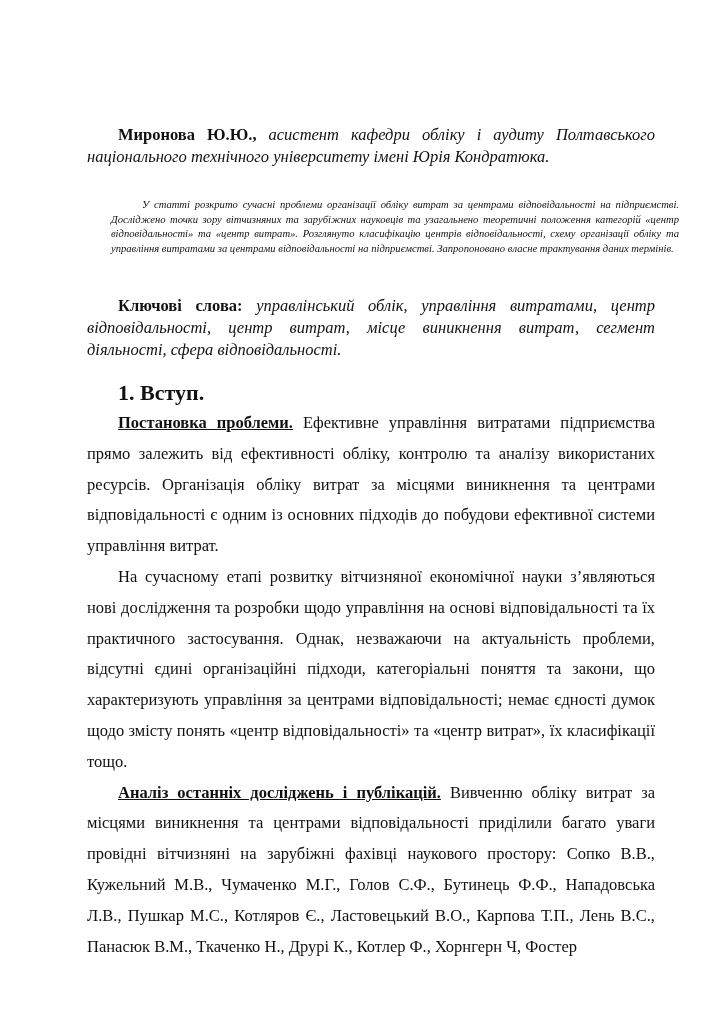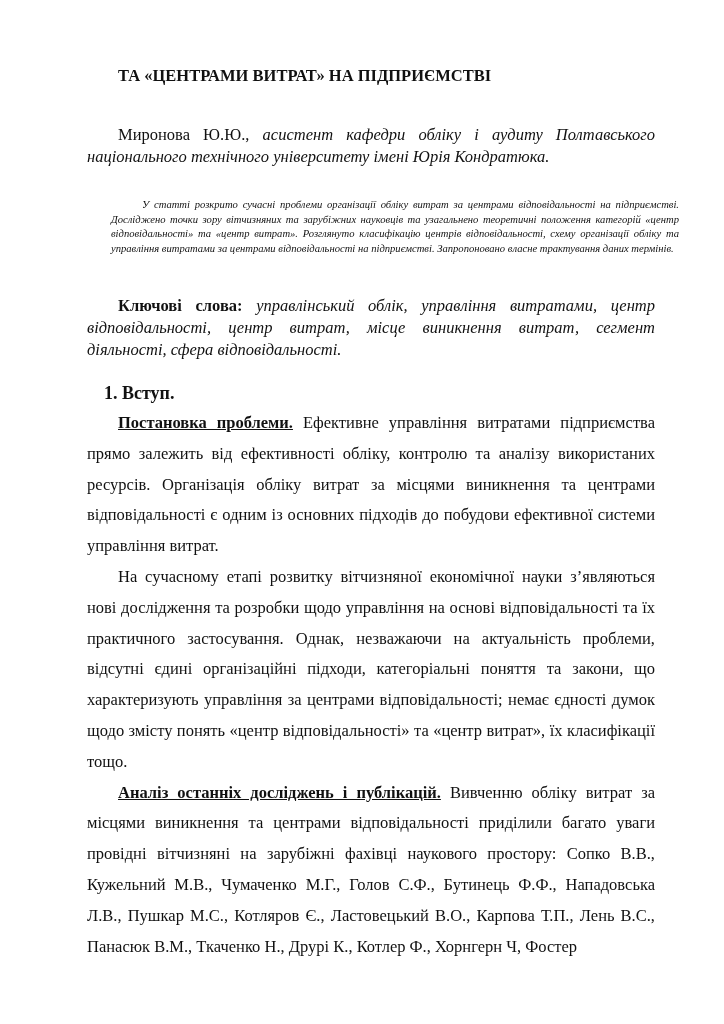--- a/index.html
+++ b/index.html
@@ -1,34 +1,33 @@
 <!DOCTYPE html>
 <html><head>
   <meta charset="utf-8">
   <style>
     html, body { margin: 0; padding: 0; background: #ffffff; }
     body { width: 724px; height: 1024px; position: relative; overflow: hidden; color: #111; font-family: "Liberation Serif", "DejaVu Serif", serif; }
     .head { position: absolute; left: 118px; top: 66px; width: 540px; font-weight: bold; font-size: 16.5px; line-height: 19px; }
     .author { position: absolute; left: 87px; top: 124px; width: 568px; font-size: 16.5px; line-height: 22px; text-align: justify; }
-    .author .name { font-weight: normal; margin-left: 31px; }
+    .author .name { font-weight: bold; margin-left: 31px; }
     .author .aff { font-style: italic; margin-top: 44px; }
     .abstract { position: absolute; left: 87px; top: 198px; width: 568px; font-style: italic; font-size: 10.6px; line-height: 14.6px; text-align: justify; text-indent: 31px; margin-left: 24px; }
     .keywords { position: absolute; left: 87px; top: 295px; width: 568px; font-size: 16.5px; line-height: 22px; text-align: justify; text-indent: 31px; }
     .keywords .kw-label { font-weight: bold; }
     .keywords .kw-text { font-style: italic; }
-    .section { position: absolute; left: 104px; top: 382px; font-weight: bold; font-size: 18px; line-height: 22px; text-align: center; }
+    .section { position: absolute; left: 118px; top: 382px; font-weight: bold; font-size: 22px; line-height: 22px; text-align: center; }
     .body { position: absolute; left: 87px; top: 408px; width: 568px; font-size: 16.5px; line-height: 30.8px; text-align: justify; }
     .body p { margin: 0; text-indent: 31px; }
     .body b { font-weight: bold; text-decoration: underline; }
   </style>
 </head>
 <body>
 
 <div class="head">
-  <div>ТА  «ЦЕНТРАМИ ВИТРАТ»  НА ПІДПРИЄМСТВІ</div>
 </div>
 
 <div class="author">
   <span class="name">Миронова Ю.Ю.,</span><span class="aff"> асистент кафедри обліку і аудиту Полтавського національного технічного університету імені Юрія Кондратюка.</span>
 </div>
 
 <div class="abstract">У статті розкрито сучасні проблеми організації обліку витрат за центрами відповідальності на підприємстві. Досліджено точки зору вітчизняних та зарубіжних  науковців  та узагальнено теоретичні положення категорій «центр відповідальності» та «центр витрат». Розглянуто класифікацію центрів відповідальності, схему організації обліку та управління витратами за центрами відповідальності на підприємстві. Запропоновано власне трактування даних термінів.</div>
 
 <div class="keywords">
   <span class="kw-label">Ключові слова:</span><span class="kw-text"> управлінський облік, управління витратами, центр відповідальності, центр витрат, місце виникнення витрат, сегмент діяльності, сфера відповідальності.</span>

